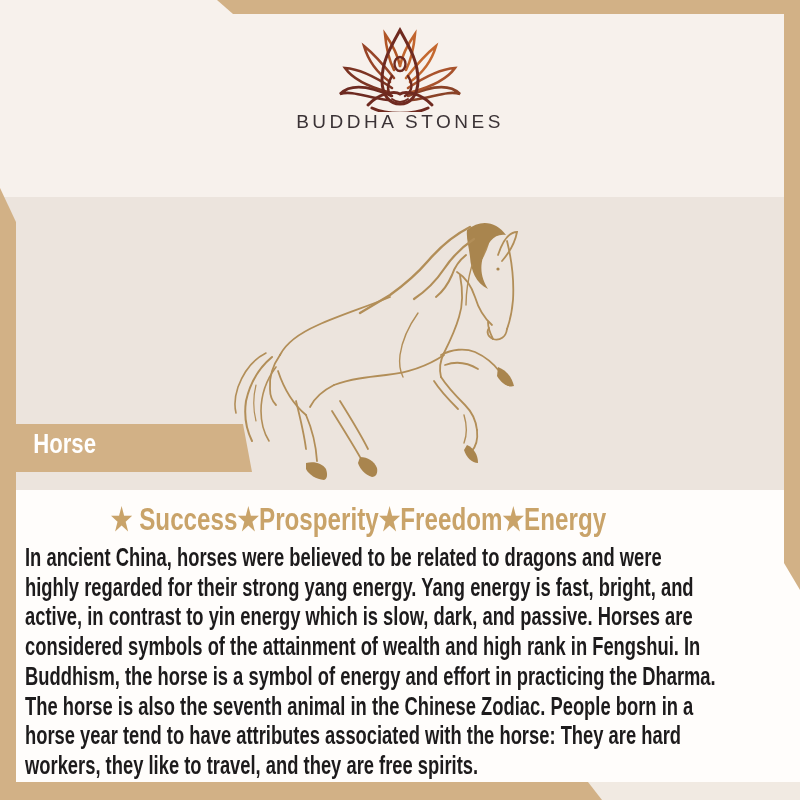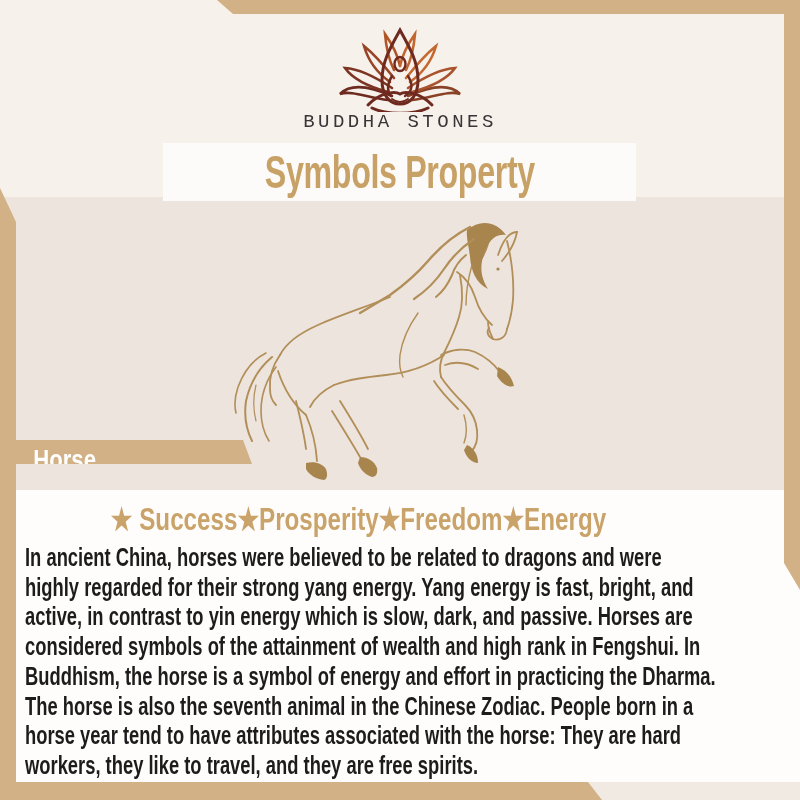--- a/index.html
+++ b/index.html
@@ -17,31 +17,31 @@
     clip-path:polygon(217px 0,100% 0,100% 100%,233px 100%);}
   .frame-right{left:784px;top:0;width:16px;height:590px;
     clip-path:polygon(0 0,100% 0,100% 100%,0 563px);}
   .frame-left{left:0;top:188px;width:16px;height:612px;
     clip-path:polygon(0 0,100% 34px,100% 100%,0 100%);}
   .frame-bottom{left:0;top:782px;width:602px;height:18px;
     clip-path:polygon(0 0,588px 0,100% 100%,0 100%);}
   
   .logo{position:absolute;left:312px;top:24px;width:176px;height:88px;}
   .brand{position:absolute;left:0;top:111px;width:800px;text-align:center;
-    font-family:Liberation Mono, monospace;font-size:19px;letter-spacing:3.5px;
+    font-family:Liberation Sans, sans-serif;font-size:19px;letter-spacing:3.5px;
     color:#3b3336;}
   
   .banner{position:absolute;left:163px;top:143px;width:473px;height:58px;
     background:#fdfbf9;display:flex;align-items:center;justify-content:center;}
   .banner .t{font-size:46px;font-weight:700;color:#c7a165;white-space:nowrap;
     transform:scaleX(0.70);letter-spacing:-0.5px;}
   
   .horse{position:absolute;left:220px;top:205px;width:340px;height:290px;}
   
-  .ribbon{position:absolute;left:16px;top:440px;width:236px;height:24px;background:#d2b186;
+  .ribbon{position:absolute;left:16px;top:424px;width:236px;height:48px;background:#d2b186;
     clip-path:polygon(0 0,227px 0,100% 100%,0 100%);}
   .ribbon .t{display:inline-block;color:#ffffff;font-size:27px;font-weight:700;
     line-height:40px;padding-left:21px;transform:scaleX(0.82);transform-origin:left center;
     white-space:nowrap;}
   
   .traits{position:absolute;left:16px;top:501px;width:684px;text-align:center;}
   .traits .t{display:inline-block;font-size:31px;font-weight:700;color:#c9a369;
     white-space:nowrap;transform:scaleX(0.78);}
   
   .desc{position:absolute;left:25px;top:543px;width:1060px;
@@ -80,23 +80,20 @@
 
       <ellipse cx="88" cy="40" rx="5.5" ry="7" stroke="#6f2a20" stroke-width="2.4"></ellipse>
       <path d="M80,52 C75,60 75,67 79,72 M96,52 C101,60 101,67 93,72" stroke="#6f2a20" stroke-width="2.4"></path>
       <path d="M56,81 C66,70 82,66 88,70 C94,66 110,70 120,81" stroke="#6f2a20" stroke-width="3"></path>
       <path d="M60,84 C75,91 101,91 116,84" stroke="#6f2a20" stroke-width="3"></path>
       <path d="M80,75 q8,6 16,0" stroke="#6f2a20" stroke-width="2"></path>
     </g>
   </svg>
   <div class="brand">BUDDHA STONES</div>
 
-  <div class="banner">
-    <span class="t">Symbols Property</span>
-  </div>
 
   <svg class="horse" viewBox="0 0 340 290">
     <g fill="none" stroke="#b28e58" stroke-width="1.8" stroke-linecap="round">
 
       <path d="M254,52 C255,38 260,27 268,21 C271,30 268,42 262,53"></path>
       <path d="M278,50 C283,35 290,27 297,27 C295,38 288,49 282,56"></path>
 
       <path d="M247,25 C260,14 276,16 286,30 C274,28 267,38 263,52 C259,66 263,76 268,84 C256,78 251,66 250,52 C249,42 246,33 247,25 Z" fill="#a9854e" stroke="none"></path>
 
       <path d="M287,36 C292,56 294,78 293,95 C292,107 290,116 287,124"></path>

